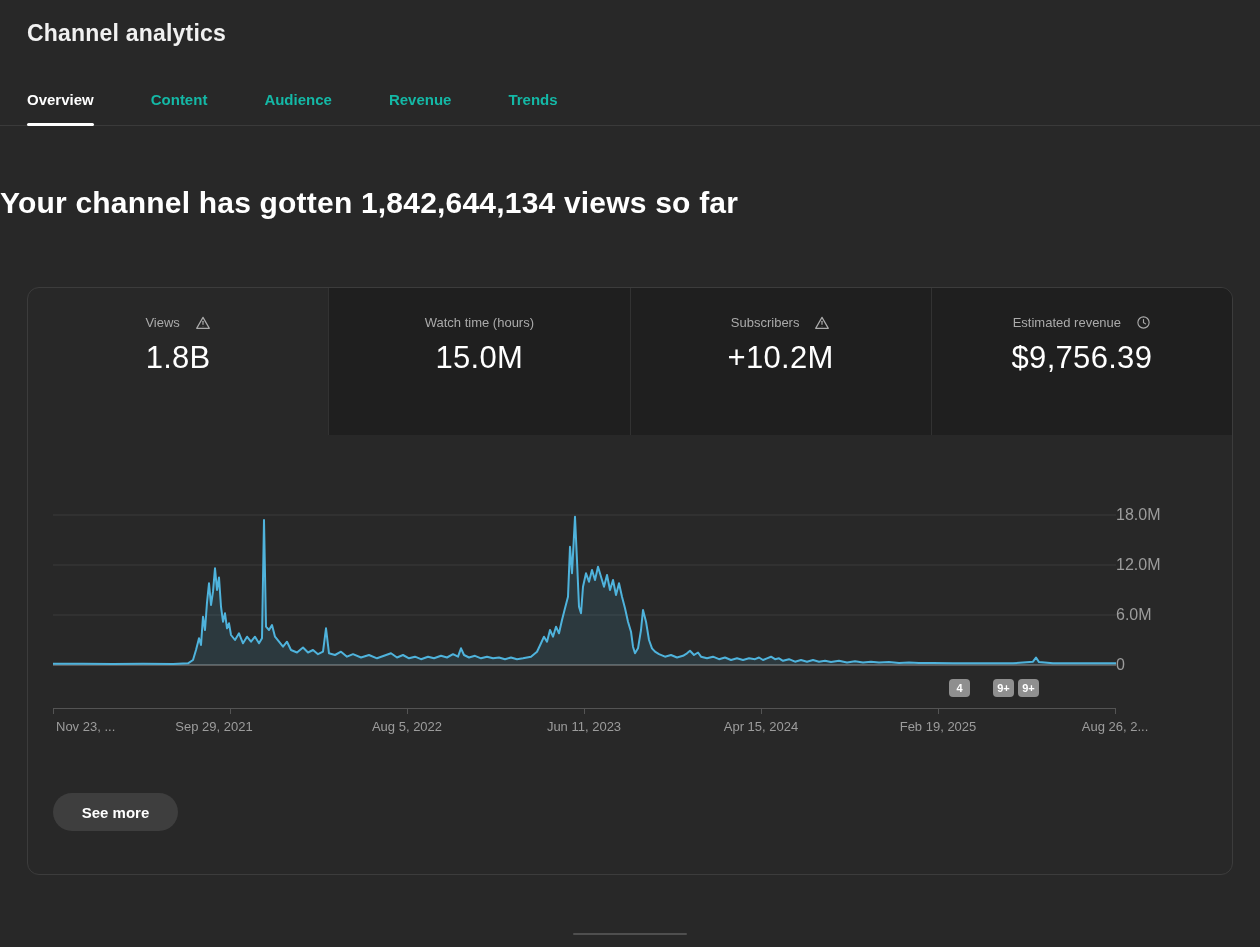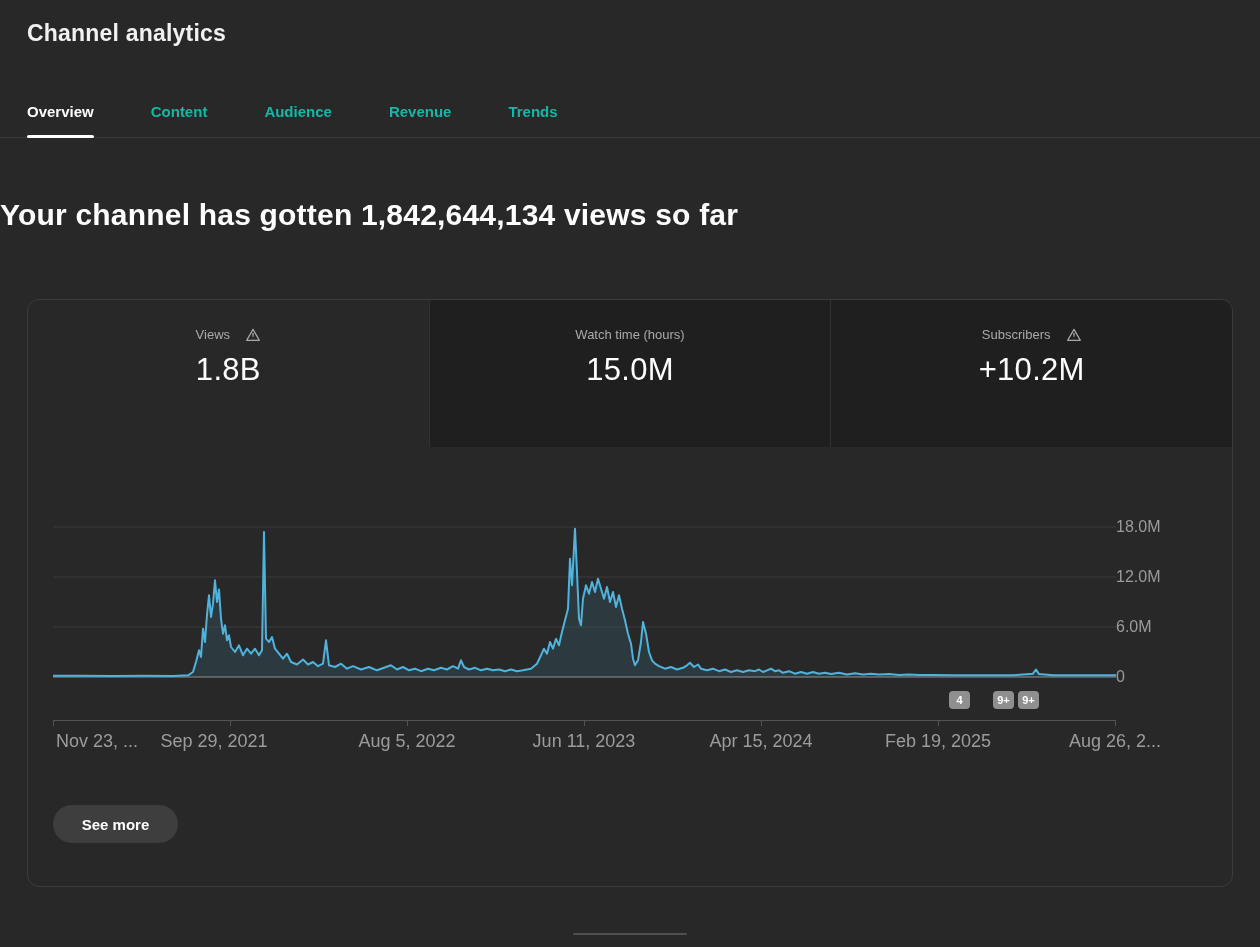--- a/index.html
+++ b/index.html
@@ -8,21 +8,21 @@
     background: #282828;
     font-family: "Liberation Sans", "DejaVu Sans", sans-serif;
     color: #f1f1f1;
     position: relative;
   }
   .page-header { padding: 20px 27px 0; }
   .page-title { font-size: 23px; font-weight: 700; color: #f1f1f1; letter-spacing: .2px; }
 
   .main-tabs {
     display: flex; gap: 57px;
-    margin-top: 56px; padding: 0 27px;
+    margin-top: 44px; padding: 0 27px;
     border-bottom: 1px solid #3a3a3a;
   }
   .main-tab {
     font-size: 15px; font-weight: 600; color: #14b8a6;
     padding-bottom: 16px; position: relative; cursor: pointer; line-height: 18px;
   }
   .main-tab.active { color: #ffffff; }
   .main-tab.active::after {
     content: ""; position: absolute; left: 0; right: 0; bottom: -1px;
     height: 3px; background: #fff; border-radius: 2px;
@@ -70,21 +70,21 @@
     min-width: 21px; height: 18px; padding: 0 4px;
     background: #8f8f8f; color: #ffffff;
     font-size: 11px; font-weight: 700; line-height: 18px; text-align: center;
     border-radius: 4px; cursor: pointer;
   }
 
   .x-axis-line { position: absolute; left: 25px; top: 273px; width: 1063px; height: 1px; background: #545454; }
   .x-tick { position: absolute; top: 273px; width: 1px; height: 6px; background: #545454; }
   .x-label {
     position: absolute; top: 284px;
-    font-size: 18px; color: #9c9c9c; white-space: nowrap;
+    font-size: 13px; color: #9c9c9c; white-space: nowrap;
     transform: translateX(-50%);
   }
   .x-label.first { transform: none; }
 
   .see-more-button {
     display: block; margin-left: 25px;
     width: 125px; height: 38px;
     background: #3e3e3e; color: #ffffff;
     font-family: inherit; font-size: 15px; font-weight: 600;
     border: none; border-radius: 23px; cursor: pointer;
@@ -144,20 +144,32 @@
           <svg width="16" height="16" viewBox="0 0 24 24" fill="none" stroke="#aaaaaa" stroke-width="1.8" stroke-linejoin="round">
             <path d="M12 3.5 L21.5 20 H2.5 Z"></path>
               <line x1="12" y1="9.5" x2="12" y2="14" stroke-linecap="round"></line>
               <circle cx="12" cy="16.8" r="0.6" fill="#aaaaaa" stroke="none"></circle>
           </svg>
         </span>
       </div>
       <div class="metric-value">+10.2M</div>
     </div>
 
+    <div class="metric-tab">
+      <div class="metric-label-row">
+        <span>Estimated revenue</span>
+        <span class="metric-icon">
+          <svg width="15" height="15" viewBox="0 0 24 24" fill="none" stroke="#aaaaaa" stroke-width="1.8" stroke-linecap="round">
+            <circle cx="12" cy="12" r="9"></circle>
+              <path d="M12 7.2 V12.2 L15.4 14.2"></path>
+          </svg>
+        </span>
+      </div>
+      <div class="metric-value">$9,756.39</div>
+    </div>
   </div>
 
   <div class="chart-area">
     <svg class="plot-svg" width="1063" height="190" viewBox="0 0 1063 190">
       <line x1="0" y1="20" x2="1063" y2="20" stroke="#3a3a3a" stroke-width="1"></line>
       <line x1="0" y1="70" x2="1063" y2="70" stroke="#3a3a3a" stroke-width="1"></line>
       <line x1="0" y1="120" x2="1063" y2="120" stroke="#3a3a3a" stroke-width="1"></line>
       <line x1="0" y1="170" x2="1063" y2="170" stroke="#6e6e6e" stroke-width="1.4"></line>
     <path d="M0 170 L0.0 168.8 L30.0 168.8 L60.0 169.0 L90.0 168.8 L120.0 168.9 L135.0 168.3 L140.0 165.0 L143.0 155.0 L146.0 143.3 L148.0 150.0 L150.0 121.7 L152.0 135.0 L154.0 107.5 L156.0 88.3 L158.0 110.0 L160.0 96.7 L162.0 73.3 L164.0 95.0 L166.0 82.5 L168.0 111.7 L170.0 126.7 L172.0 118.3 L174.0 133.3 L176.0 128.3 L178.0 140.0 L182.0 145.0 L186.0 138.3 L190.0 148.3 L194.0 141.7 L198.0 146.7 L202.0 141.7 L206.0 148.3 L209.0 143.3 L211.0 25.0 L213.0 131.7 L216.0 135.0 L219.0 130.0 L222.0 141.7 L226.0 146.7 L230.0 151.7 L234.0 146.7 L238.0 155.0 L244.0 157.5 L250.0 152.5 L255.0 157.5 L260.0 155.0 L265.0 159.2 L270.0 156.7 L273.0 133.3 L276.0 158.3 L282.0 160.0 L288.0 156.7 L294.0 161.7 L300.0 159.2 L308.0 162.5 L316.0 160.0 L324.0 163.3 L331.0 160.8 L338.0 158.3 L344.0 162.5 L350.0 160.0 L356.0 163.3 L362.0 161.7 L368.0 164.2 L375.0 161.7 L381.0 163.3 L388.0 160.8 L394.0 162.5 L400.0 159.2 L405.0 161.7 L408.0 153.3 L411.0 160.0 L416.0 162.5 L422.0 160.8 L428.0 163.3 L434.0 161.7 L440.0 163.3 L446.0 162.5 L452.0 164.2 L458.0 162.5 L464.0 164.2 L470.0 163.3 L478.0 161.7 L484.0 156.7 L488.0 148.3 L491.0 141.7 L494.0 146.7 L497.0 135.0 L500.0 141.7 L503.0 131.7 L506.0 138.3 L509.0 125.0 L512.0 113.3 L515.0 101.7 L517.0 51.7 L519.0 78.3 L522.0 21.7 L524.0 65.8 L526.0 111.7 L528.0 118.3 L530.0 91.7 L533.0 78.3 L536.0 86.7 L539.0 75.0 L542.0 85.0 L545.0 71.7 L548.0 81.7 L551.0 91.7 L554.0 80.0 L557.0 95.0 L560.0 85.0 L563.0 100.0 L566.0 88.3 L569.0 101.7 L572.0 113.3 L575.0 126.7 L578.0 136.7 L580.0 151.7 L582.0 158.3 L585.0 153.3 L588.0 135.0 L590.0 115.0 L593.0 126.7 L596.0 145.0 L599.0 153.3 L602.0 156.7 L606.0 159.2 L612.0 161.7 L618.0 160.0 L624.0 162.5 L630.0 160.8 L634.0 158.3 L637.0 155.8 L641.0 160.0 L645.0 157.5 L648.0 161.7 L654.0 163.3 L660.0 161.7 L666.0 164.2 L672.0 162.5 L678.0 165.0 L684.0 163.3 L690.0 165.0 L696.0 163.3 L702.0 164.2 L706.0 162.5 L710.0 165.0 L714.0 163.3 L718.0 161.7 L722.0 164.2 L726.0 163.3 L730.0 165.8 L736.0 164.2 L742.0 166.7 L748.0 165.0 L754.0 166.7 L760.0 165.0 L766.0 166.7 L772.0 165.8 L778.0 167.1 L786.0 165.8 L794.0 167.5 L802.0 166.3 L810.0 167.5 L818.0 166.7 L826.0 167.5 L836.0 167.1 L846.0 167.9 L856.0 167.5 L866.0 167.9 L880.0 167.9 L900.0 168.2 L920.0 168.2 L940.0 168.3 L960.0 168.3 L980.0 166.7 L983.0 162.5 L986.0 167.1 L1000.0 168.3 L1020.0 168.3 L1040.0 168.3 L1063.0 168.3 L1063 170 Z" fill="rgba(79,179,220,0.13)"></path>
         <polyline points="0.0,168.8 30.0,168.8 60.0,169.0 90.0,168.8 120.0,168.9 135.0,168.3 140.0,165.0 143.0,155.0 146.0,143.3 148.0,150.0 150.0,121.7 152.0,135.0 154.0,107.5 156.0,88.3 158.0,110.0 160.0,96.7 162.0,73.3 164.0,95.0 166.0,82.5 168.0,111.7 170.0,126.7 172.0,118.3 174.0,133.3 176.0,128.3 178.0,140.0 182.0,145.0 186.0,138.3 190.0,148.3 194.0,141.7 198.0,146.7 202.0,141.7 206.0,148.3 209.0,143.3 211.0,25.0 213.0,131.7 216.0,135.0 219.0,130.0 222.0,141.7 226.0,146.7 230.0,151.7 234.0,146.7 238.0,155.0 244.0,157.5 250.0,152.5 255.0,157.5 260.0,155.0 265.0,159.2 270.0,156.7 273.0,133.3 276.0,158.3 282.0,160.0 288.0,156.7 294.0,161.7 300.0,159.2 308.0,162.5 316.0,160.0 324.0,163.3 331.0,160.8 338.0,158.3 344.0,162.5 350.0,160.0 356.0,163.3 362.0,161.7 368.0,164.2 375.0,161.7 381.0,163.3 388.0,160.8 394.0,162.5 400.0,159.2 405.0,161.7 408.0,153.3 411.0,160.0 416.0,162.5 422.0,160.8 428.0,163.3 434.0,161.7 440.0,163.3 446.0,162.5 452.0,164.2 458.0,162.5 464.0,164.2 470.0,163.3 478.0,161.7 484.0,156.7 488.0,148.3 491.0,141.7 494.0,146.7 497.0,135.0 500.0,141.7 503.0,131.7 506.0,138.3 509.0,125.0 512.0,113.3 515.0,101.7 517.0,51.7 519.0,78.3 522.0,21.7 524.0,65.8 526.0,111.7 528.0,118.3 530.0,91.7 533.0,78.3 536.0,86.7 539.0,75.0 542.0,85.0 545.0,71.7 548.0,81.7 551.0,91.7 554.0,80.0 557.0,95.0 560.0,85.0 563.0,100.0 566.0,88.3 569.0,101.7 572.0,113.3 575.0,126.7 578.0,136.7 580.0,151.7 582.0,158.3 585.0,153.3 588.0,135.0 590.0,115.0 593.0,126.7 596.0,145.0 599.0,153.3 602.0,156.7 606.0,159.2 612.0,161.7 618.0,160.0 624.0,162.5 630.0,160.8 634.0,158.3 637.0,155.8 641.0,160.0 645.0,157.5 648.0,161.7 654.0,163.3 660.0,161.7 666.0,164.2 672.0,162.5 678.0,165.0 684.0,163.3 690.0,165.0 696.0,163.3 702.0,164.2 706.0,162.5 710.0,165.0 714.0,163.3 718.0,161.7 722.0,164.2 726.0,163.3 730.0,165.8 736.0,164.2 742.0,166.7 748.0,165.0 754.0,166.7 760.0,165.0 766.0,166.7 772.0,165.8 778.0,167.1 786.0,165.8 794.0,167.5 802.0,166.3 810.0,167.5 818.0,166.7 826.0,167.5 836.0,167.1 846.0,167.9 856.0,167.5 866.0,167.9 880.0,167.9 900.0,168.2 920.0,168.2 940.0,168.3 960.0,168.3 980.0,166.7 983.0,162.5 986.0,167.1 1000.0,168.3 1020.0,168.3 1040.0,168.3 1063.0,168.3" fill="none" stroke="#4fb3dc" stroke-width="2" stroke-linejoin="round" stroke-linecap="round"></polyline>

